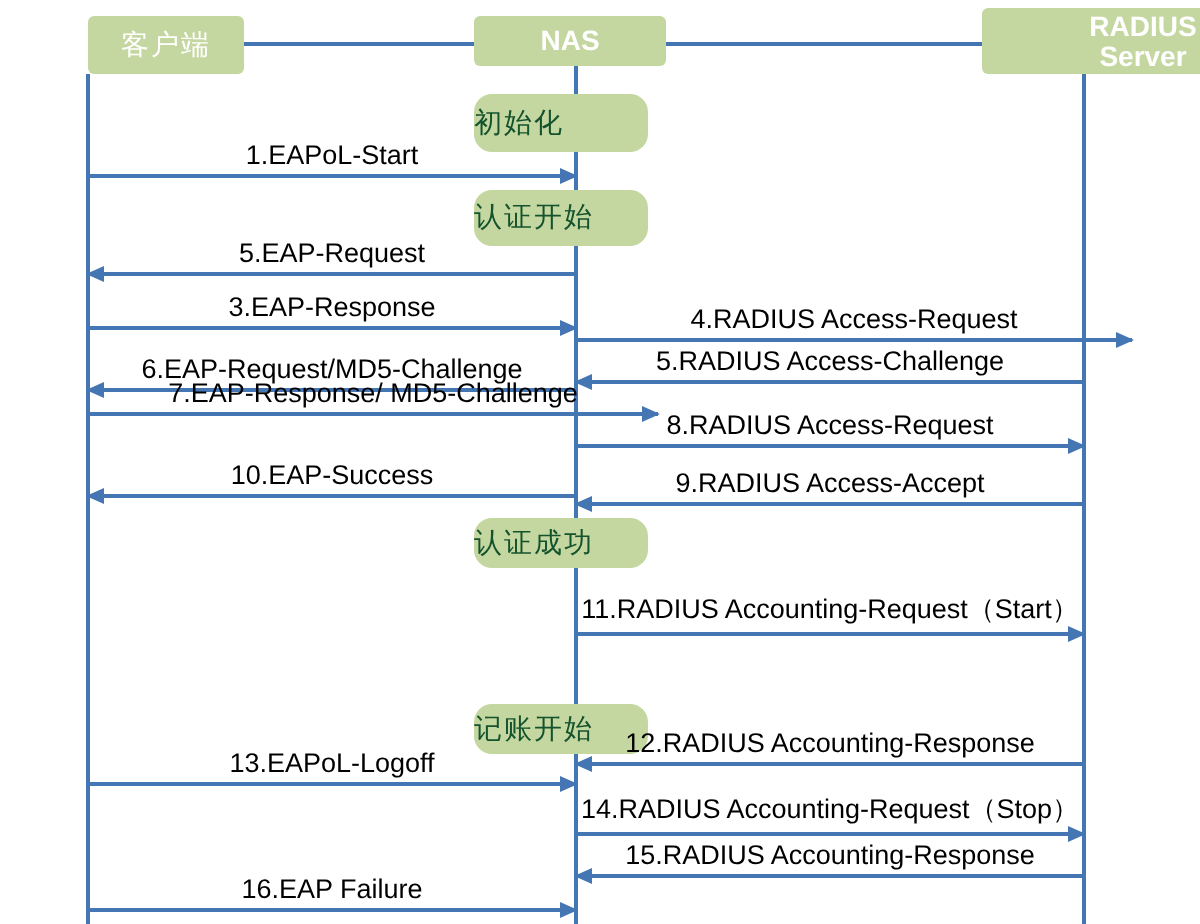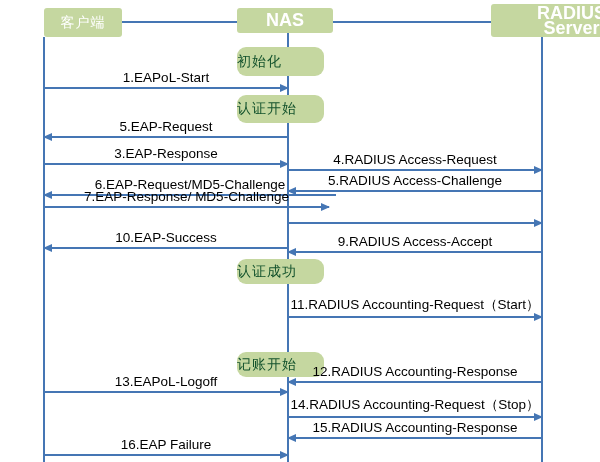--- a/index.html
+++ b/index.html
@@ -22,21 +22,21 @@
   
   .actor{
     position:absolute;z-index:3;
     background:var(--green);
     border-radius:3px;
     color:#ffffff;
     display:flex;flex-direction:column;align-items:center;justify-content:center;
     text-align:center;
   }
   .actor.cn{font-size:14px;letter-spacing:1px;}
-  .actor.en{font-weight:bold;font-size:18px;line-height:15px;}
+  .actor.en{font-weight:bold;font-size:14px;line-height:15px;}
   
   .phase{
     position:absolute;z-index:3;
     left:237px;width:87px;
     background:var(--green);
     border-radius:9px;
     color:#14532d;
     display:flex;align-items:center;
     font-size:14px;letter-spacing:1px;
   }
@@ -98,21 +98,21 @@
   <div class="msg" style="top:118px;left:44px;width:244px;">
     <span class="lbl">5.EAP-Request</span>
     <span class="line"></span>
     <span class="head l"></span>
   </div>
   <div class="msg" style="top:145px;left:44px;width:244px;">
     <span class="lbl">3.EAP-Response</span>
     <span class="line"></span>
     <span class="head r"></span>
   </div>
-  <div class="msg" style="top:176px;left:44px;width:244px;padding-left:48px;">
+  <div class="msg" style="top:176px;left:44px;width:244px;">
     <span class="lbl">6.EAP-Request/MD5-Challenge</span>
     <span class="line"></span>
     <span class="head l"></span>
   </div>
   <div class="msg" style="top:188px;left:44px;width:285px;">
     <span class="lbl">7.EAP-Response/ MD5-Challenge</span>
     <span class="line"></span>
     <span class="head r"></span>
   </div>
   <div class="msg" style="top:229px;left:44px;width:244px;">
@@ -124,31 +124,32 @@
     <span class="lbl">13.EAPoL-Logoff</span>
     <span class="line"></span>
     <span class="head r"></span>
   </div>
   <div class="msg" style="top:436px;left:44px;width:244px;">
     <span class="lbl">16.EAP Failure</span>
     <span class="line"></span>
     <span class="head r"></span>
   </div>
 
-  <div class="msg" style="top:151px;left:288px;width:254px;">
+  <div class="msg" style="top:151px;left:288px;width:254px;padding-left:24px;">
     <span class="lbl">4.RADIUS Access-Request</span>
     <span class="line"></span>
     <span class="head r"></span>
   </div>
   <div class="msg" style="top:172px;left:288px;width:254px;">
     <span class="lbl">5.RADIUS Access-Challenge</span>
     <span class="line"></span>
     <span class="head l"></span>
   </div>
   <div class="msg" style="top:204px;left:288px;width:254px;">
+    <span class="lbl">8.RADIUS Access-Request</span>
     <span class="line"></span>
     <span class="head r"></span>
   </div>
   <div class="msg" style="top:233px;left:288px;width:254px;">
     <span class="lbl">9.RADIUS Access-Accept</span>
     <span class="line"></span>
     <span class="head l"></span>
   </div>
   <div class="msg" style="top:298px;left:288px;width:254px;">
     <span class="lbl">11.RADIUS Accounting-Request（Start）</span>

